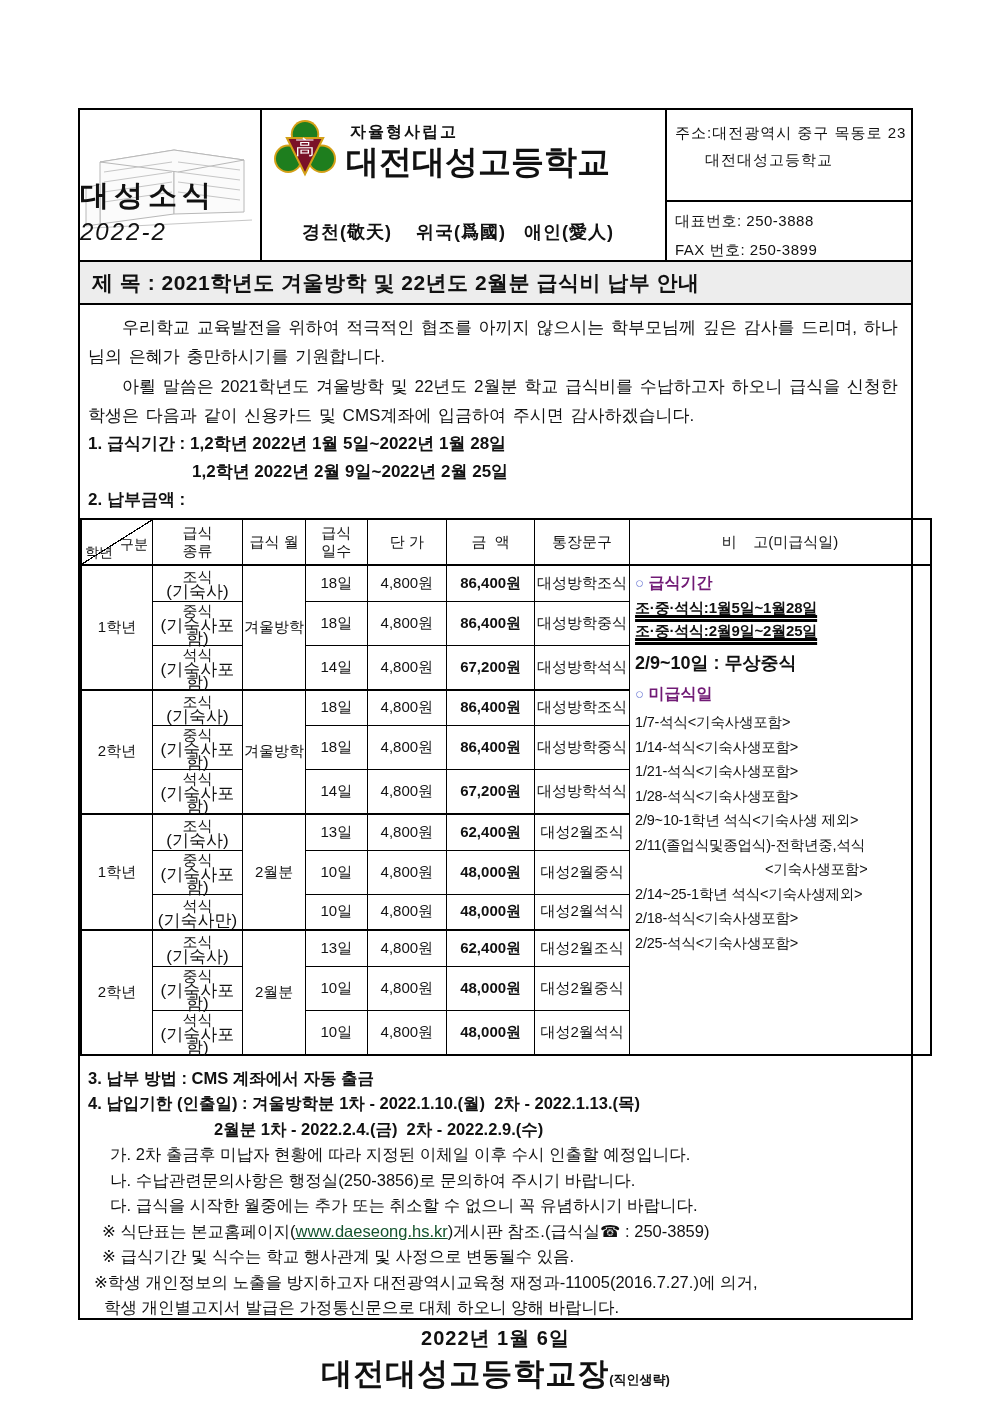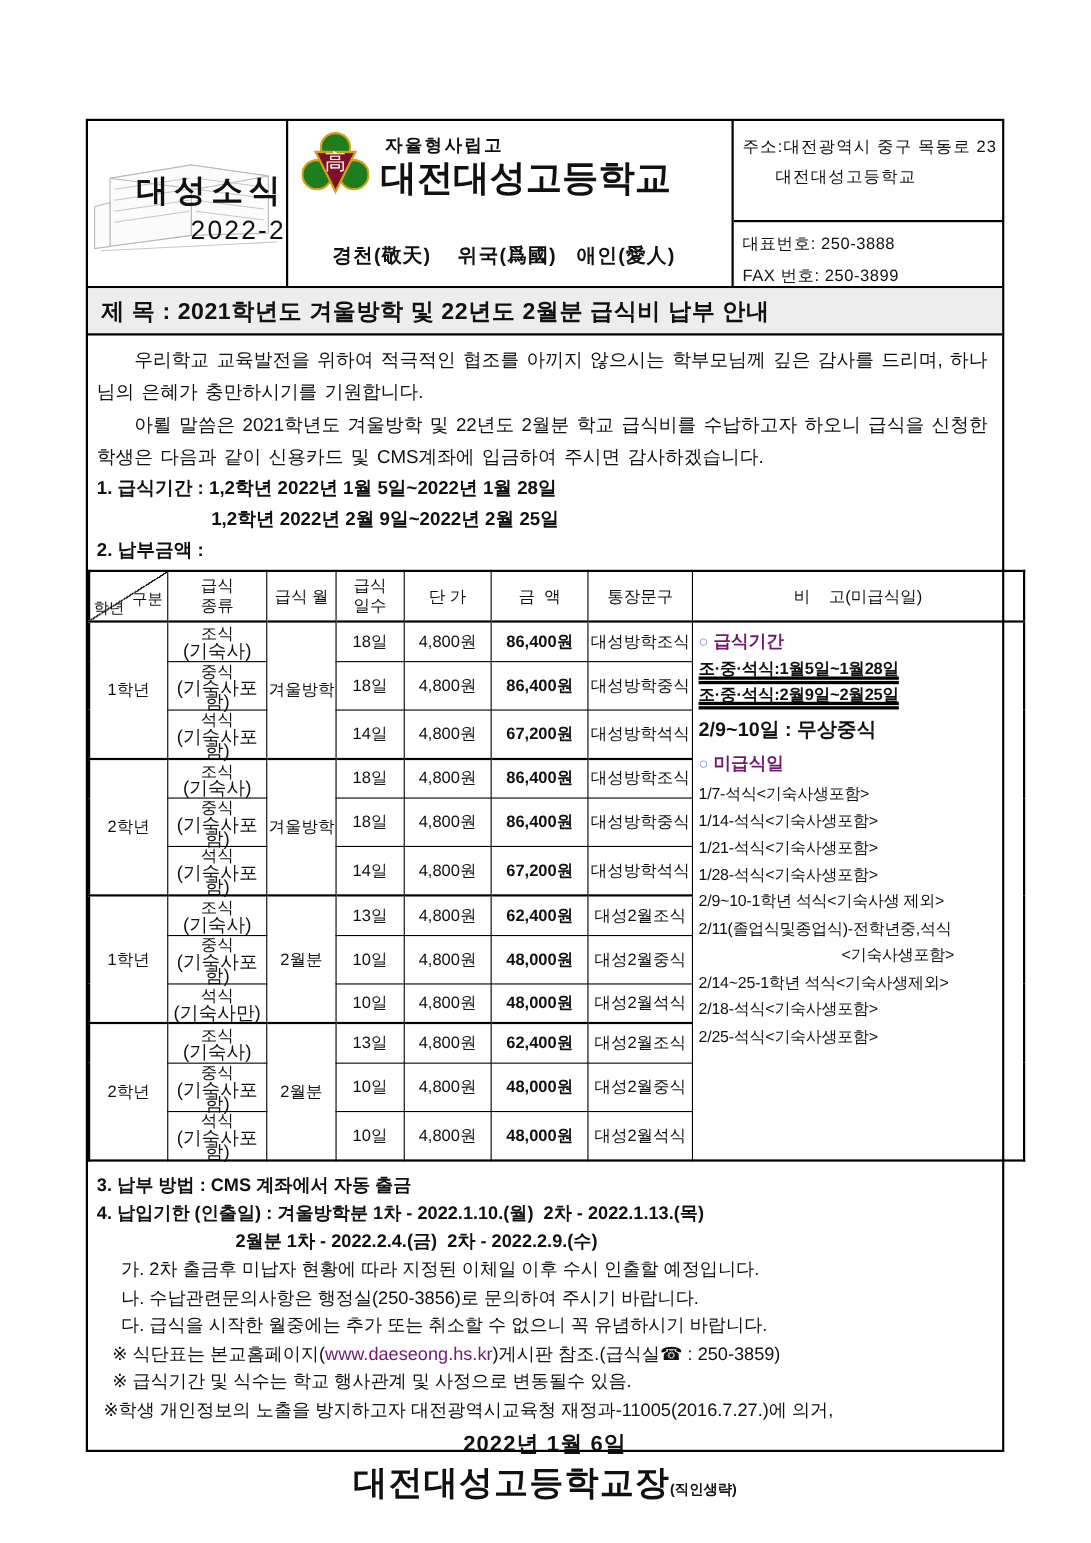--- a/index.html
+++ b/index.html
@@ -18,24 +18,24 @@
     background:#fff;
   }
   
   .masthead { display:flex; height:152px; border-bottom:2px solid #000; }
   .mast-left {
     width:182px; border-right:2px solid #000;
     position:relative; overflow:hidden;
   }
   .mast-left svg { position:absolute; left:2px; top:18px; }
   .mast-left-text {
-    position:absolute; left:0; right:0; top:44px; text-align:right;
+    position:absolute; left:0; right:0; top:66px; text-align:left;
   }
   .newsletter-name { font-size:29px; font-weight:bold; letter-spacing:5px; }
-  .issue-number { font-size:24px; letter-spacing:2px; margin-top:2px; }
+  .issue-number { font-size:24px; letter-spacing:2px; margin-top:2px;font-style:italic; }
   .mast-center {
     width:405px; border-right:2px solid #000;
     display:flex; flex-direction:column; padding:10px 8px 10px 12px;
   }
   .school-line { display:flex; align-items:center; gap:10px; }
   .school-names { display:flex; flex-direction:column; }
   .school-type { font-size:16px; font-weight:bold; letter-spacing:2px; padding-left:4px; }
   .school-name { font-size:33px; font-weight:bold; letter-spacing:0px; line-height:1.15; }
   .school-motto { margin-top:auto; font-size:18px; font-weight:bold; white-space:pre; padding:0 0 6px 28px; letter-spacing:1px; }
   .mast-right { flex:1; display:flex; flex-direction:column; }
@@ -94,21 +94,21 @@
   .rk-mi { margin-top:9px; }
   .rk-item { font-size:14.5px; line-height:24.5px; letter-spacing:-0.2px; }
   .rk-indent { padding-left:130px; }
   
   .notes { margin-top:10px; }
   .note-line { font-size:16.5px; line-height:25.5px; white-space:pre; }
   .ind-ga { padding-left:22px; }
   .ind-star { padding-left:14px; }
   .ind-star2 { padding-left:6px; }
   .ind-cont { padding-left:16px; }
-  .web-link { color:#701a75; cursor:pointer; }
+  .web-link { color:#14532d; text-decoration:underline; cursor:pointer; }
   
   .footer-date { text-align:center; font-size:20px; font-weight:bold; margin-top:4px; letter-spacing:1px; }
   .footer-sign { text-align:center; margin-top:1px; }
   .signer { font-size:31px; font-weight:bold; letter-spacing:1px; }
   .signer-note { font-size:13px; font-weight:bold; }
 </style>
 </head>
 <body>
 
 <div class="frame">
@@ -370,20 +370,21 @@
     <div class="notes">
       <div class="note-line plain">3. 납부 방법 : CMS 계좌에서 자동 출금</div>
       <div class="note-line plain">4. 납입기한 (인출일) : 겨울방학분 1차 - 2022.1.10.(월)  2차 - 2022.1.13.(목)</div>
       <div class="note-line plain sec4-l2">2월분 1차 - 2022.2.4.(금)  2차 - 2022.2.9.(수)</div>
       <div class="note-line ind-ga">가. 2차 출금후 미납자 현황에 따라 지정된 이체일 이후 수시 인출할 예정입니다.</div>
       <div class="note-line ind-ga">나. 수납관련문의사항은 행정실(250-3856)로 문의하여 주시기 바랍니다.</div>
       <div class="note-line ind-ga">다. 급식을 시작한 월중에는 추가 또는 취소할 수 없으니 꼭 유념하시기 바랍니다.</div>
       <div class="note-line ind-star"><span>※ 식단표는 본교홈페이지(</span><span class="web-link">www.daeseong.hs.kr</span><span>)게시판 참조.(급식실☎ : 250-3859)</span></div>
       <div class="note-line ind-star">※ 급식기간 및 식수는 학교 행사관계 및 사정으로 변동될수 있음.</div>
       <div class="note-line ind-star2">※학생 개인정보의 노출을 방지하고자 대전광역시교육청 재정과-11005(2016.7.27.)에 의거,</div>
+      <div class="note-line ind-cont">학생 개인별고지서 발급은 가정통신문으로 대체 하오니 양해 바랍니다.</div>
     </div>
 
     <div class="footer-date">2022년 1월 6일</div>
     <div class="footer-sign">
       <span class="signer">대전대성고등학교장</span><span class="signer-note">(직인생략)</span>
     </div>
   </div>
 </div>
 
 </body></html>

